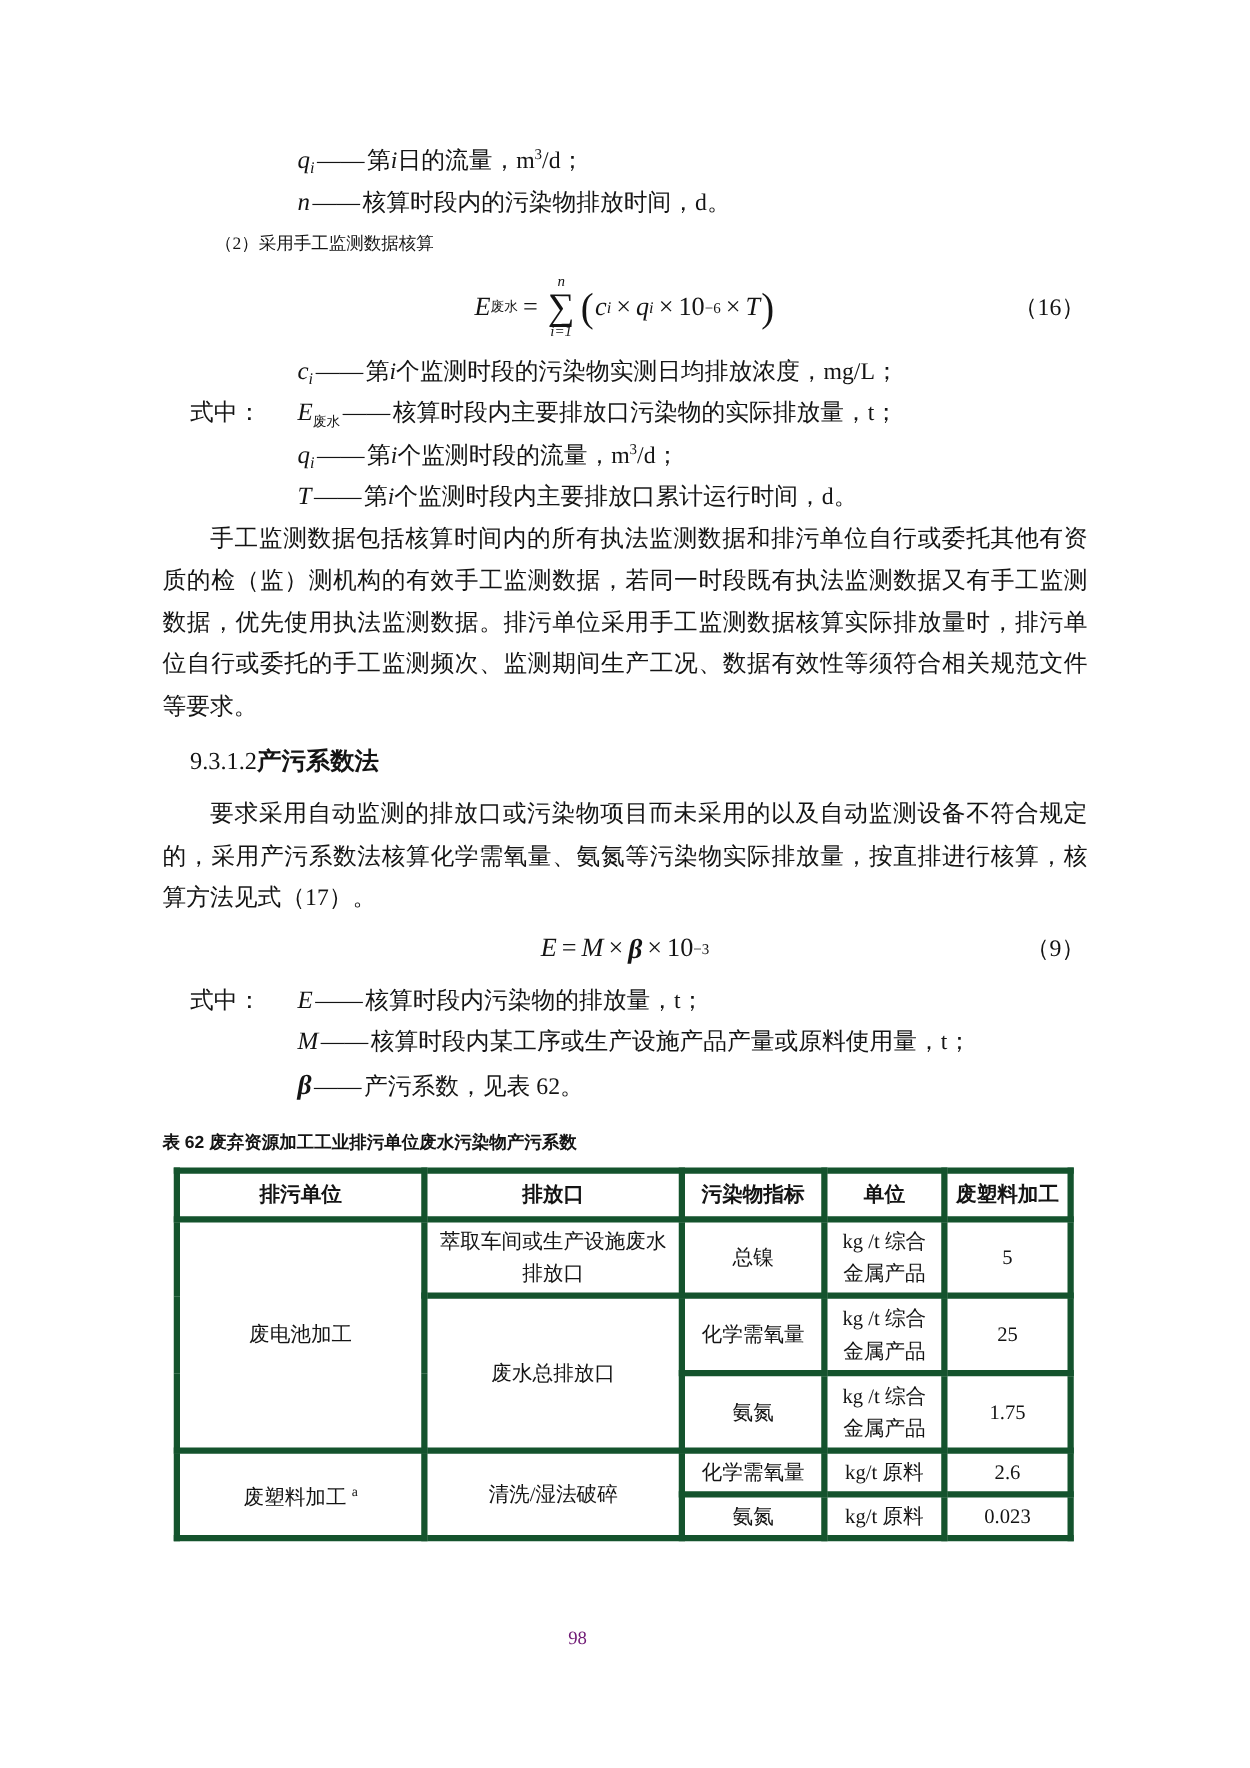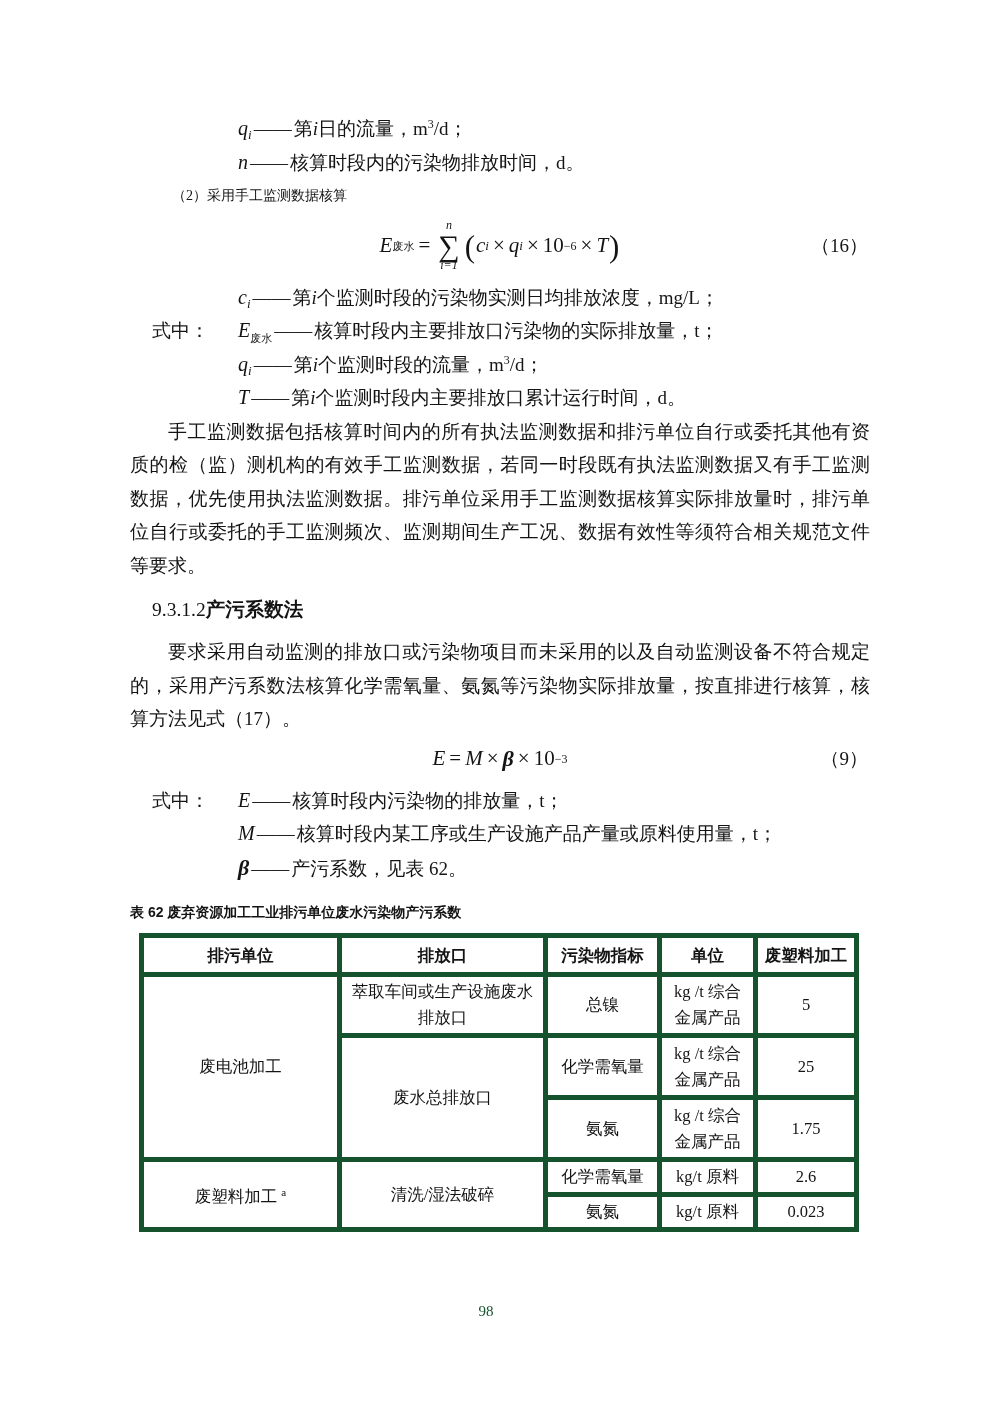--- a/index.html
+++ b/index.html
@@ -49,21 +49,21 @@
   table.t62 th, table.t62 td {
     border:5px solid #14532d; text-align:center; vertical-align:middle;
     font-size:16.5px; line-height:26px; padding:2px 4px; font-weight:400;
   }
   table.t62 th { font-weight:700; font-family:"Liberation Sans","DejaVu Sans",sans-serif; height:30px; }
   tr.r60 { height:60px; } tr.r62 { height:62px; } tr.r30 { height:33px; }
   tr.grp td { border-top:2px solid #000; }
   td sup.note { font-size:11px; vertical-align:6px; }
 
   .pagenum { position:absolute; left:0; top:1303px; width:100%; text-align:center;
-             font-size:15px; color:#14532d;margin-left:24px; }
+             font-size:15px; color:#701a75; }
 </style>
 </head>
 <body>
 
 <div class="page">
   <div class="content">
 
     <p class="def"><span class="sym">q</span><sub class="iti">i</sub><span class="dash">——</span><span>第</span><span class="itxt">i</span><span>日的流量，m</span><sup class="m3">3</sup><span>/d；</span></p>
     <p class="def"><span class="sym">n</span><span class="dash">——</span><span>核算时段内的污染物排放时间，d。</span></p>
 

